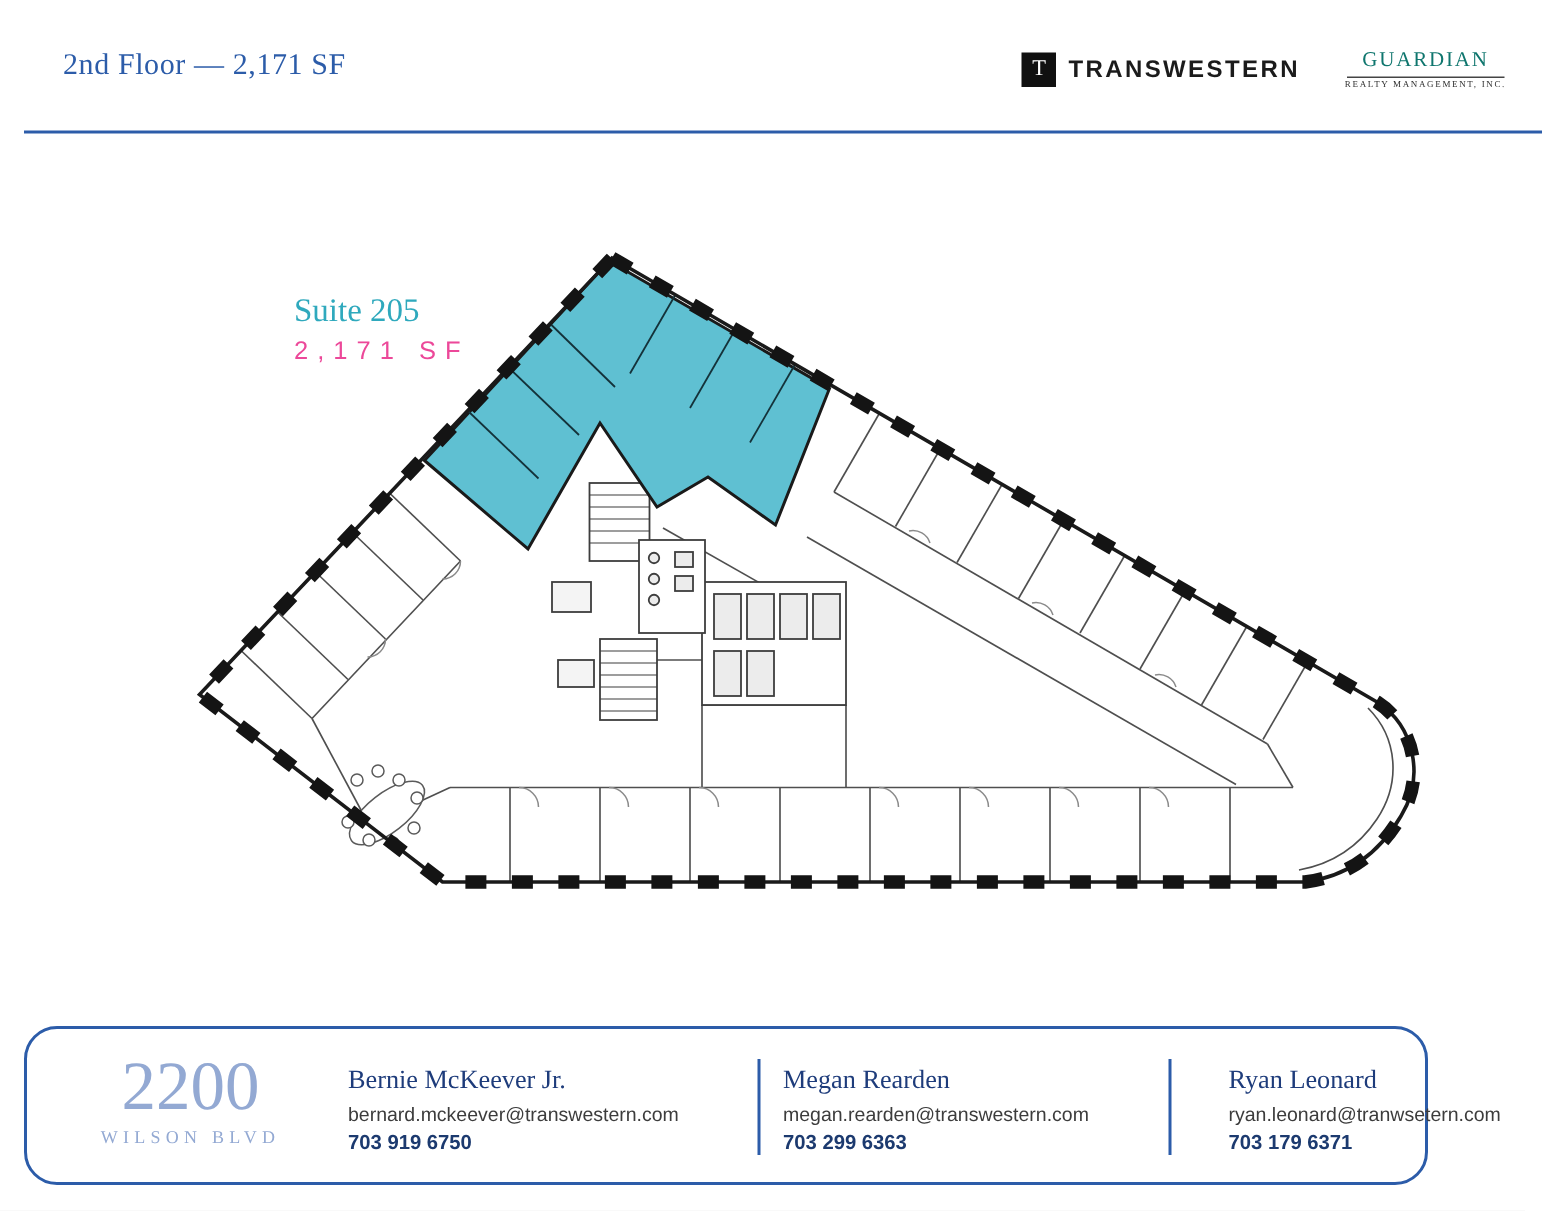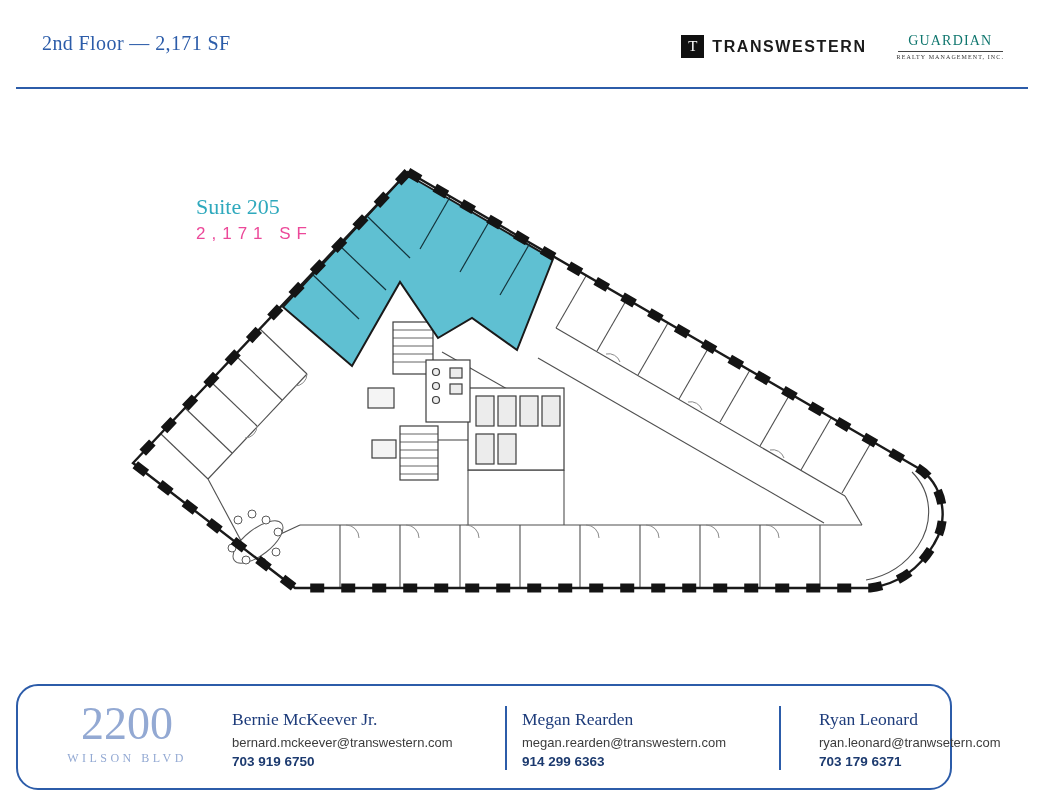--- a/index.html
+++ b/index.html
@@ -199,21 +199,21 @@
       <div class="c-name">Bernie McKeever Jr.</div>
       <div class="c-email">bernard.mckeever@transwestern.com</div>
       <div class="c-phone">703 919 6750</div>
     </div>
 
     <div class="v-divider d1"></div>
 
     <div class="contact c2">
       <div class="c-name">Megan Rearden</div>
       <div class="c-email">megan.rearden@transwestern.com</div>
-      <div class="c-phone">914 299 6363</div>
+      <div class="c-phone">703 299 6363</div>
     </div>
 
     <div class="v-divider d2"></div>
 
     <div class="contact c3">
       <div class="c-name">Ryan Leonard</div>
       <div class="c-email">ryan.leonard@tranwsetern.com</div>
       <div class="c-phone">703 179 6371</div>
     </div>
   </div>

